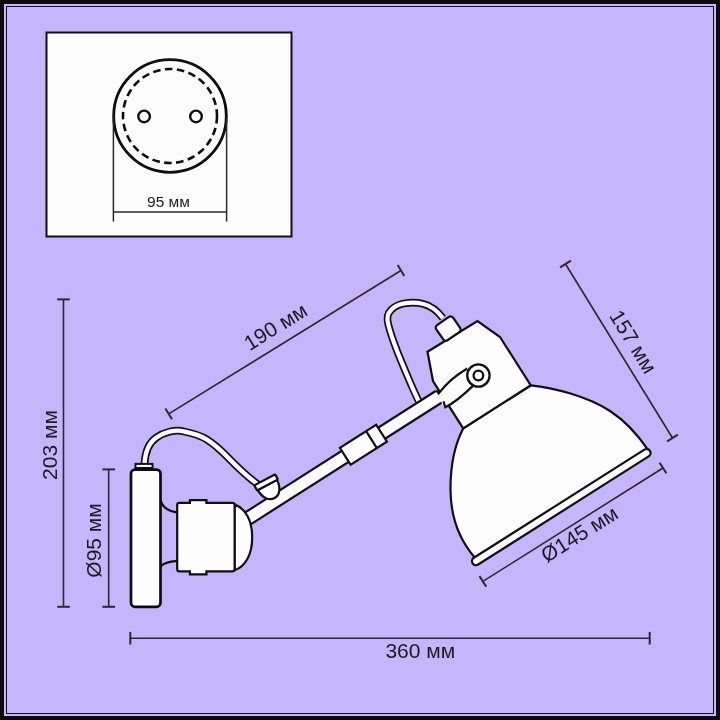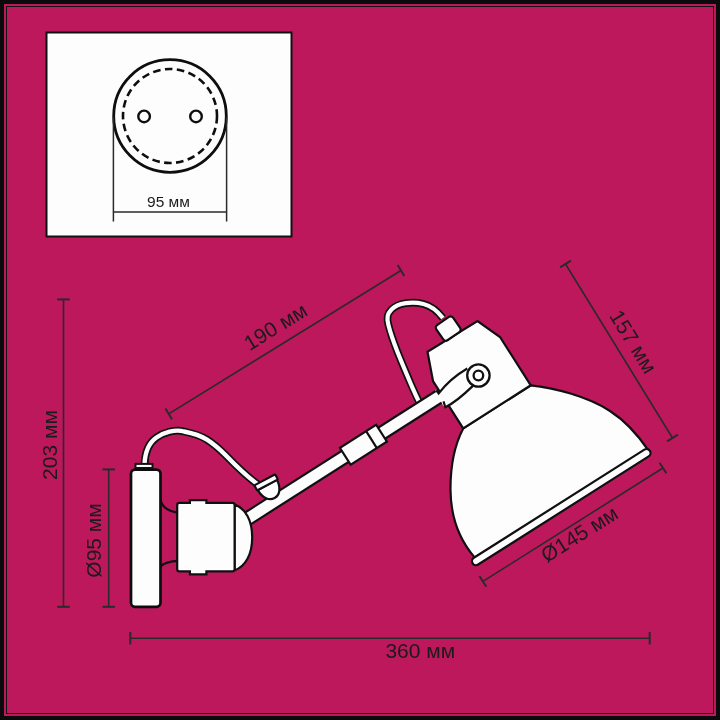--- a/index.html
+++ b/index.html
@@ -1,16 +1,16 @@
 <!DOCTYPE html>
 <html><head>
 <meta charset="utf-8">
 <style>
   html,body{margin:0;padding:0;background:#000;}
-  #page{position:relative;width:720px;height:720px;background:#be185d;overflow:hidden;}
+  #page{position:relative;width:720px;height:720px;background:#c4b5fd;overflow:hidden;}
   #frame-outer{position:absolute;inset:0;border:4px solid #0b0b0b;pointer-events:none;z-index:10;}
   #frame-inner{position:absolute;inset:6px;border:1.8px solid #141414;pointer-events:none;z-index:10;}
   svg{position:absolute;left:0;top:0;}
   text{font-family:"Liberation Sans", sans-serif;fill:#1b1b1b;}
 </style>
 </head>
 <body>
 <div id="page">
 <div id="frame-outer"></div>
 <div id="frame-inner"></div>

